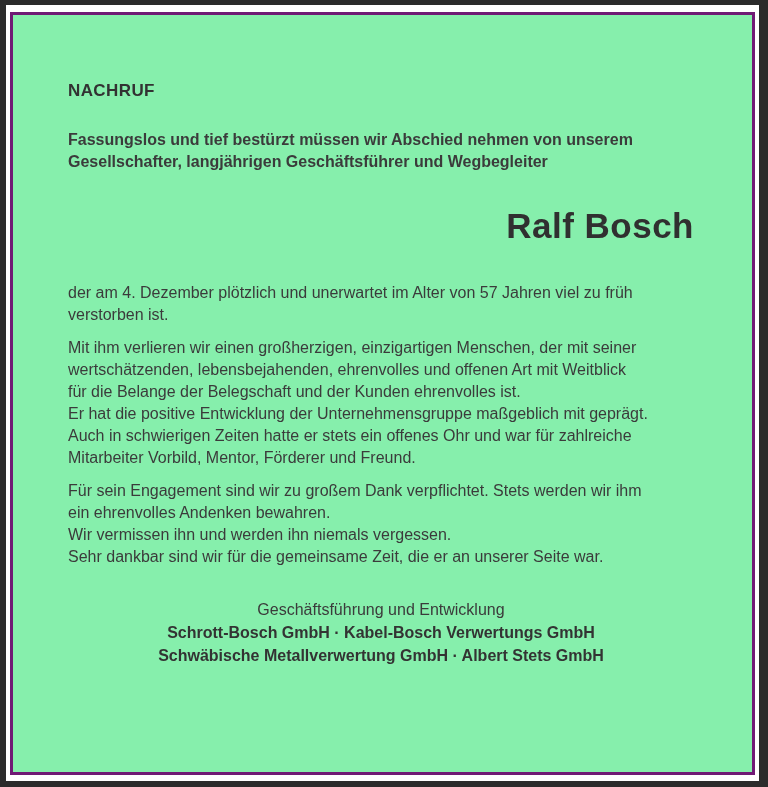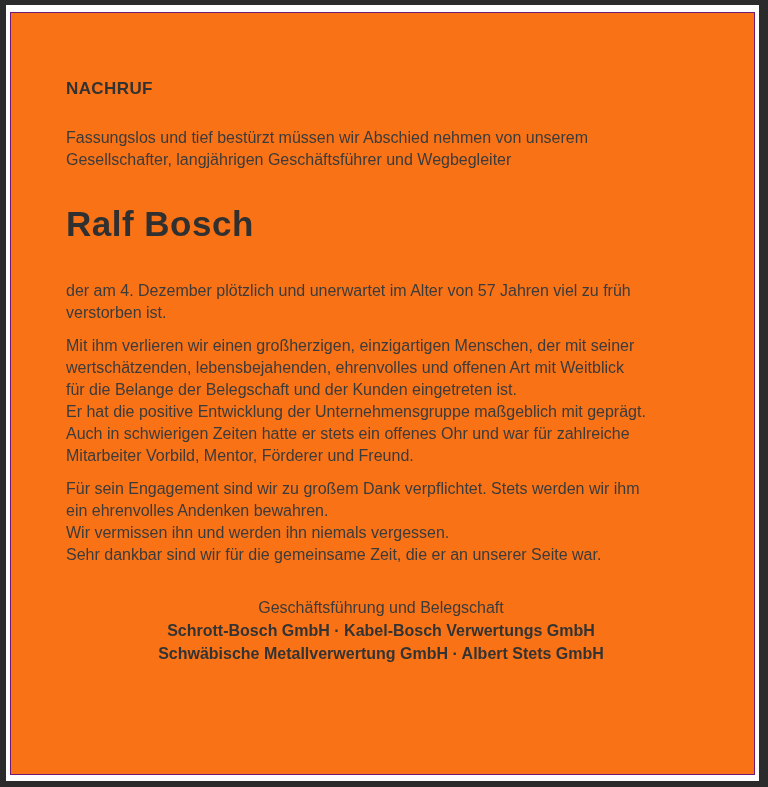--- a/index.html
+++ b/index.html
@@ -14,49 +14,49 @@
     border-style: solid;
     border-color: #2b2b2b;
     border-width: 5px 9px 6px 6px;   
     padding: 7px 4px 6px 4px;        
     background: #ffffff;
   }
   .card {
     box-sizing: border-box;
     width: 100%;
     height: 100%;
-    border: 1px solid #701a75;
-    background: #f97316;
+    border: 3px solid #701a75;
+    background: #86efac;
     padding: 66px 58px 0 55px;
     font-family: "Liberation Sans", sans-serif;
     color: #3b3b3b;
     overflow: hidden;
   }
   .kicker {
     font-size: 17px;
     font-weight: bold;
     letter-spacing: 0.4px;
     color: #323232;
     margin: 0 0 28px 0;
   }
   .para {
     font-size: 16px;
     line-height: 22px;
     margin: 0 0 11px 0;
   }
   .para .line {
     white-space: nowrap;
   }
-  .intro { margin-bottom: 8px; }
+  .intro { margin-bottom: 8px; font-weight: bold; }
   .name {
     font-size: 35px;
     font-weight: bold;
     letter-spacing: 0.5px;
     color: #303030;
-    text-align: left;
+    text-align: right;
     margin: 33px 0 36px 0;
   }
   .signoff {
     margin-top: 30px;
     text-align: center;
     font-size: 16px;
     line-height: 23px;
     color: #3b3b3b;
   }
   .signoff .companies {
@@ -80,34 +80,34 @@
     <h1 class="name">Ralf Bosch</h1>
 
     <div class="para">
       <div class="line">der am 4. Dezember plötzlich und unerwartet im Alter von 57 Jahren viel zu früh</div>
       <div class="line">verstorben ist.</div>
     </div>
 
     <div class="para">
       <div class="line">Mit ihm verlieren wir einen großherzigen, einzigartigen Menschen, der mit seiner</div>
       <div class="line">wertschätzenden, lebensbejahenden, ehrenvolles und offenen Art mit Weitblick</div>
-      <div class="line">für die Belange der Belegschaft und der Kunden eingetreten ist.</div>
+      <div class="line">für die Belange der Belegschaft und der Kunden ehrenvolles ist.</div>
       <div class="line">Er hat die positive Entwicklung der Unternehmensgruppe maßgeblich mit geprägt.</div>
       <div class="line">Auch in schwierigen Zeiten hatte er stets ein offenes Ohr und war für zahlreiche</div>
       <div class="line">Mitarbeiter Vorbild, Mentor, Förderer und Freund.</div>
     </div>
 
     <div class="para">
       <div class="line">Für sein Engagement sind wir zu großem Dank verpflichtet. Stets werden wir ihm</div>
       <div class="line">ein ehrenvolles Andenken bewahren.</div>
       <div class="line">Wir vermissen ihn und werden ihn niemals vergessen.</div>
       <div class="line">Sehr dankbar sind wir für die gemeinsame Zeit, die er an unserer Seite war.</div>
     </div>
 
 
     <div class="signoff">
-      <div class="line">Geschäftsführung und Belegschaft</div>
+      <div class="line">Geschäftsführung und Entwicklung</div>
       <div class="line companies">Schrott-Bosch GmbH · Kabel-Bosch Verwertungs GmbH</div>
       <div class="line companies">Schwäbische Metallverwertung GmbH · Albert Stets GmbH</div>
     </div>
 
   </div>
 </div>
 
 </body></html>

